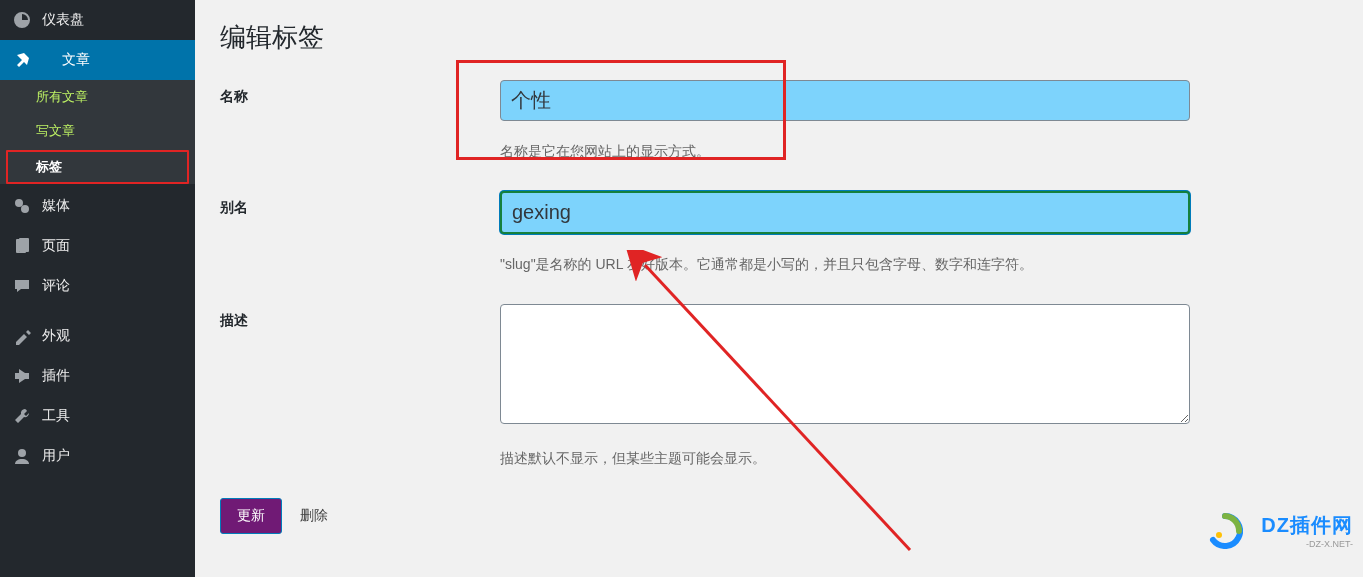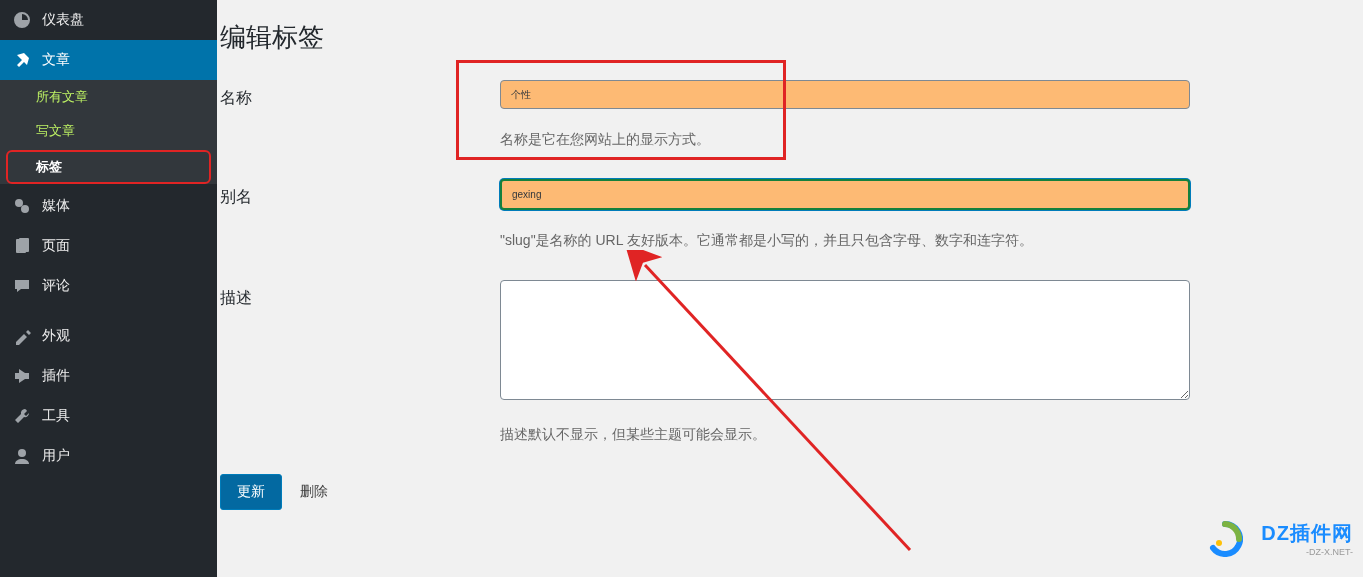--- a/index.html
+++ b/index.html
@@ -1,49 +1,49 @@
 <!DOCTYPE html>
 <html><head>
 <meta charset="utf-8">
 <style>
   * { box-sizing: border-box; margin: 0; padding: 0; }
   body { font-family: -apple-system, BlinkMacSystemFont, "Segoe UI", "Microsoft YaHei", sans-serif; background: #f1f1f1; width: 1363px; height: 577px; overflow: hidden; position: relative; }
   
-  .sidebar { width: 217px; height: 577px; background: #23282d; float: left; position: relative; }
+  .sidebar { width: 195px; height: 577px; background: #23282d; float: left; position: relative; }
   .menu-item { display: flex; align-items: center; padding: 10px 12px; color: #eee; font-size: 14px; cursor: pointer; position: relative; }
   .menu-item .icon { width: 20px; height: 20px; margin-right: 10px; display: flex; align-items: center; justify-content: center; }
-  .menu-item.active { background: #0073aa; color: #fff; }
+  .menu-item.active { background: #0073aa; color: #fff; gap: 20px; }
   .menu-item.active::after { content: ''; position: absolute; right: -8px; top: 50%; transform: translateY(-50%); border: 8px solid transparent; border-right-color: #f1f1f1; }
   .submenu { background: #32373c; }
   .submenu-item { padding: 8px 12px 8px 36px; color: #bef264; font-size: 13px; cursor: pointer; }
   .submenu-item.current { color: #fff; font-weight: 600; }
-  .submenu-item.highlighted { border: 2px solid #e02424; border-radius: 6px; margin: 2px 6px; padding: 6px 6px 6px 28px; }
+  .submenu-item.highlighted { border: 2px solid #e02424; border-radius: 1px; margin: 2px 6px; padding: 6px 6px 6px 28px; }
   .menu-separator { height: 10px; }
   
   .content { margin-left: 195px; padding: 20px 25px; }
   .page-title { font-size: 26px; font-weight: 400; color: #23282d; margin-bottom: 25px; }
   
   .form-row { display: flex; margin-bottom: 30px; align-items: flex-start; }
-  .form-label { width: 280px; font-size: 16px; font-weight: 400; color: #23282d; padding-top: 8px; }
+  .form-label { width: 280px; font-size: 14px; font-weight: 700; color: #23282d; padding-top: 8px; }
   .form-field { flex: 1; max-width: 690px; }
-  .form-input { width: 100%; padding: 8px 10px; font-size: 10px; border: 1px solid #7e8993; border-radius: 4px; background: #fdba74; color: #32373c; }
+  .form-input { width: 100%; padding: 8px 10px; font-size: 20px; border: 1px solid #7e8993; border-radius: 4px; background: #7dd3fc; color: #32373c; }
   .form-input.focused { border: 2px solid #15803d; outline: none; box-shadow: 0 0 0 1px #007cba; }
   .form-textarea { width: 100%; height: 120px; padding: 8px 10px; font-size: 15px; border: 1px solid #7e8993; border-radius: 4px; background: #fff; resize: both; }
   .form-help { color: #666; font-size: 14px; margin-top: 22px; }
   
   .highlight-box { position: absolute; border: 3px solid #e02424; pointer-events: none; }
   .hb1 { left: 456px; top: 60px; width: 330px; height: 100px; }
   
   .arrow-svg { position: absolute; left: 500px; top: 250px; pointer-events: none; }
   
   .actions { display: flex; align-items: center; gap: 18px; margin-top: 10px; }
-  .btn-primary { background: #0369a1; color: #fff; border: 1px solid #007cba; padding: 8px 16px; font-size: 14px; border-radius: 3px; cursor: pointer; }
+  .btn-primary { background: #701a75; color: #fff; border: 1px solid #007cba; padding: 8px 16px; font-size: 14px; border-radius: 3px; cursor: pointer; }
   .link-delete { color: #404040; font-size: 14px; cursor: pointer; text-decoration: none; }
   
-  .watermark { position: absolute; right: 10px; bottom: 20px; display: flex; align-items: center; gap: 18px; }
+  .watermark { position: absolute; right: 10px; bottom: 28px; display: flex; align-items: center; gap: 18px; }
   .wm-logo { width: 36px; height: 36px; }
   .wm-text { font-size: 20px; font-weight: 600; color: #1a8cff; letter-spacing: 1px; }
   .wm-sub { font-size: 9px; color: #999; text-align: right; }
   
   svg { display: block; }
 </style>
 </head>
 <body>
 
 <div class="sidebar">

